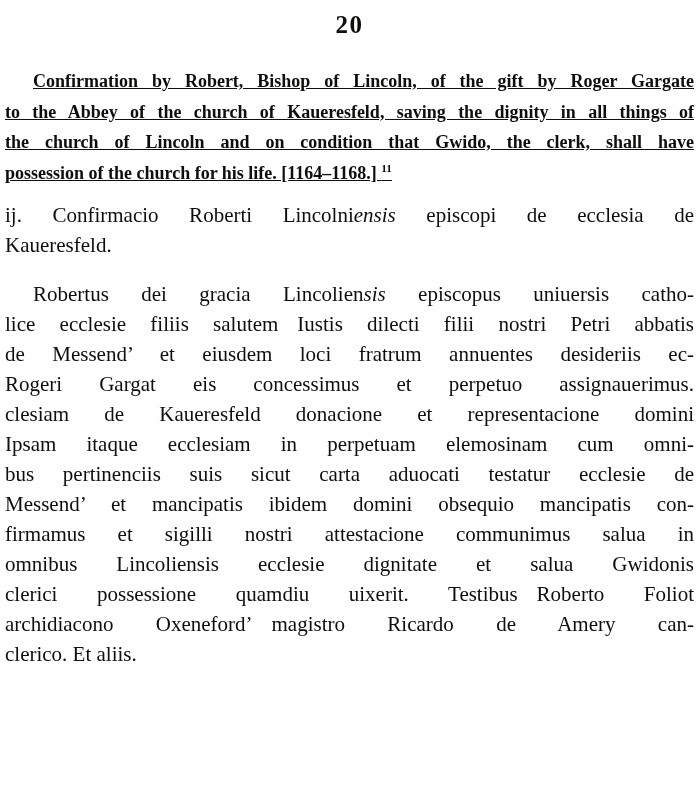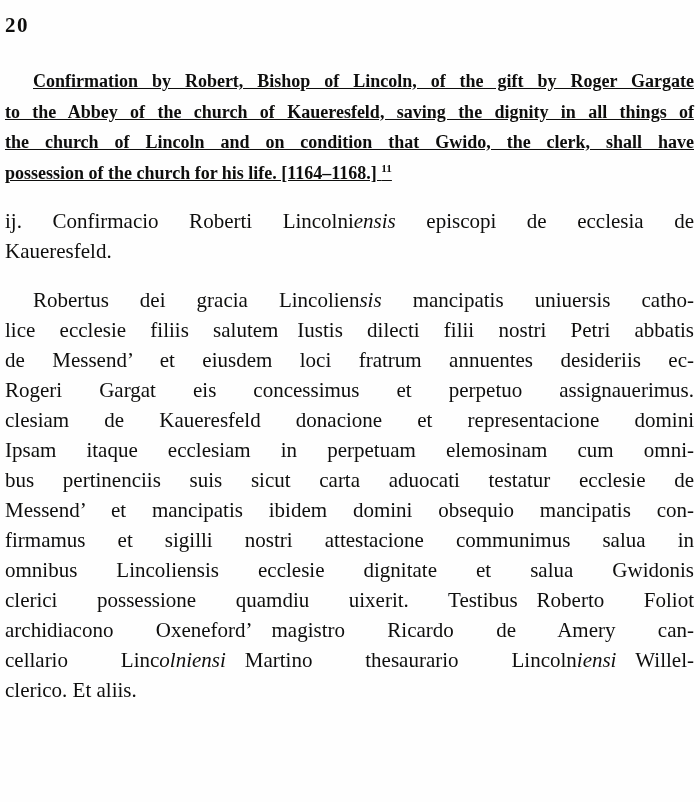--- a/index.html
+++ b/index.html
@@ -9,35 +9,36 @@
     background: #fefefe;
     color: #0e0e0d;
     font-family: "Liberation Serif", serif;
     overflow: hidden;
   }
   .page {
     padding: 6px 6px 0 5px;
     width: 689px;
   }
   .pagenum {
-    font-size: 21px;
+    text-align: center;
+    font-size: 25px;
     line-height: 30px;
     margin-top: 4px;
     letter-spacing: 1.5px;
     font-weight: bold;
   }
   .summary {
     margin-top: 26px;
     font-size: 18px;
     font-weight: bold;
     line-height: 30.5px;
     text-decoration: underline;
   }
   .heading {
-    margin-top: 18px;
+    margin-top: 12px;
     font-size: 21px;
     line-height: 30px;
   }
   .bodytext {
     margin-top: 19px;
     font-size: 21px;
     line-height: 30px;
   }
   .source {
     font-size: 21px;
@@ -71,29 +72,28 @@
       <div class="line j"><span class="">the church of Lincoln and on condition that Gwido, the clerk, shall have</span></div>
       <div class="line"><span class="">possession of the church for his life. [1164–1168.] </span><span class=" sup">11</span></div>
     </div>
 
   <div class="heading">
       <div class="line j"><span class="">ij. Confirmacio Roberti Lincolni</span><span class="it">ensis</span><span class=""> episcopi de ecclesia de</span></div>
       <div class="line"><span class="">Kaueresfeld.</span></div>
     </div>
 
   <div class="bodytext">
-      <div class="line j ind"><span class="">Robertus dei gracia Lincolien</span><span class="it">sis</span><span class=""> mancipatis uniuersis catho-</span></div>
+      <div class="line j ind"><span class="">Robertus dei gracia Lincolien</span><span class="it">sis</span><span class=""> episcopus uniuersis catho-</span></div>
       <div class="line j"><span class="">lice ecclesie filiis salutem</span><span class="gap"></span><span class="">Iustis dilecti filii nostri Petri abbatis</span></div>
       <div class="line j"><span class="">de Messend’ et eiusdem loci fratrum annuentes desideriis ec-</span></div>
       <div class="line j"><span class="">Rogeri Gargat eis concessimus et perpetuo assignauerimus.</span></div>
       <div class="line j"><span class="">clesiam de Kaueresfeld donacione et representacione domini</span></div>
       <div class="line j"><span class="">Ipsam itaque ecclesiam in perpetuam elemosinam cum omni-</span></div>
       <div class="line j"><span class="">bus pertinenciis suis sicut carta aduocati testatur ecclesie de</span></div>
       <div class="line j"><span class="">Messend’ et mancipatis ibidem domini obsequio mancipatis con-</span></div>
       <div class="line j"><span class="">firmamus et sigilli nostri attestacione communimus salua in</span></div>
       <div class="line j"><span class="">omnibus Lincoliensis ecclesie dignitate et salua Gwidonis</span></div>
       <div class="line j"><span class="">clerici possessione quamdiu uixerit. Testibus</span><span class="gap"></span><span class="">Roberto Foliot</span></div>
       <div class="line j"><span class="">archidiacono Oxeneford’</span><span class="gap"></span><span class="">magistro Ricardo de Amery can-</span></div>
-      <div class="line j"><span class="">cellario Linc</span><span class="it">olniensi</span><span class="gap"></span><span class="">Martino thesaurario Lincoln</span><span class="it">iensi</span><span class="gap"></span><span class="">Willel-</span></div>
       <div class="line"><span class="">clerico. Et aliis.</span></div>
     </div>
 
 </div>
 
 </body></html>

